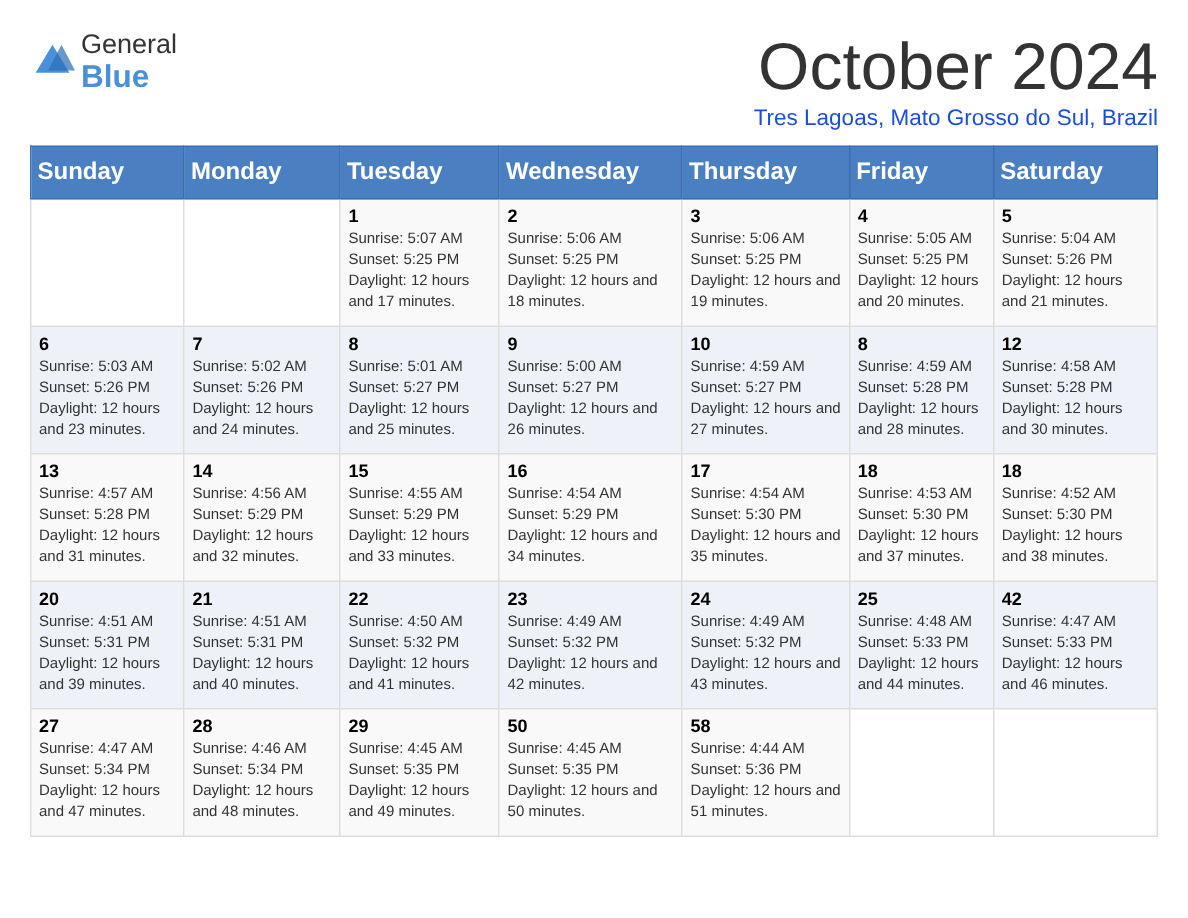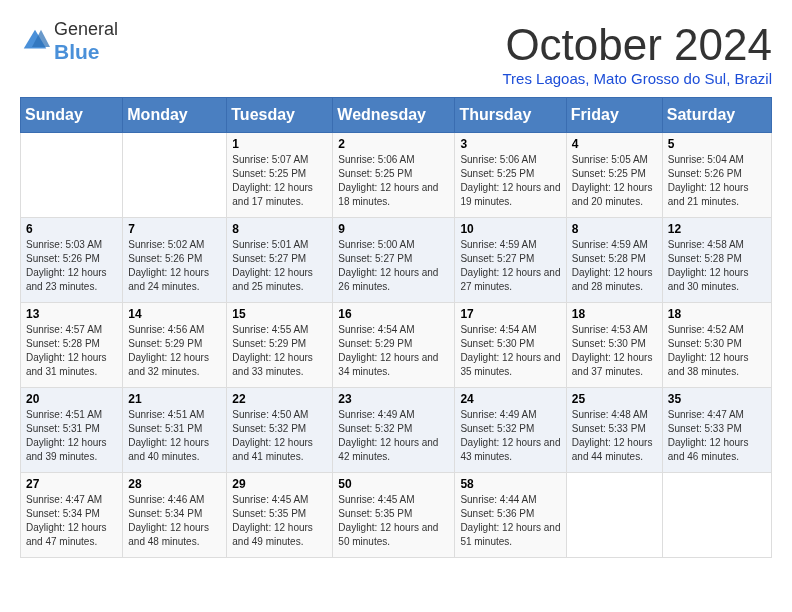--- a/index.html
+++ b/index.html
@@ -235,21 +235,21 @@
         </td>
         <td>
           <span class="day-number">24</span>
           <div class="day-info">Sunrise: 4:49 AM<br>Sunset: 5:32 PM<br>Daylight: 12 hours and 43 minutes.</div>
         </td>
         <td>
           <span class="day-number">25</span>
           <div class="day-info">Sunrise: 4:48 AM<br>Sunset: 5:33 PM<br>Daylight: 12 hours and 44 minutes.</div>
         </td>
         <td>
-          <span class="day-number">35</span>
+          <span class="day-number">42</span>
           <div class="day-info">Sunrise: 4:47 AM<br>Sunset: 5:33 PM<br>Daylight: 12 hours and 46 minutes.</div>
         </td>
       </tr>
       <tr>
         <td>
           <span class="day-number">27</span>
           <div class="day-info">Sunrise: 4:47 AM<br>Sunset: 5:34 PM<br>Daylight: 12 hours and 47 minutes.</div>
         </td>
         <td>
           <span class="day-number">28</span>

